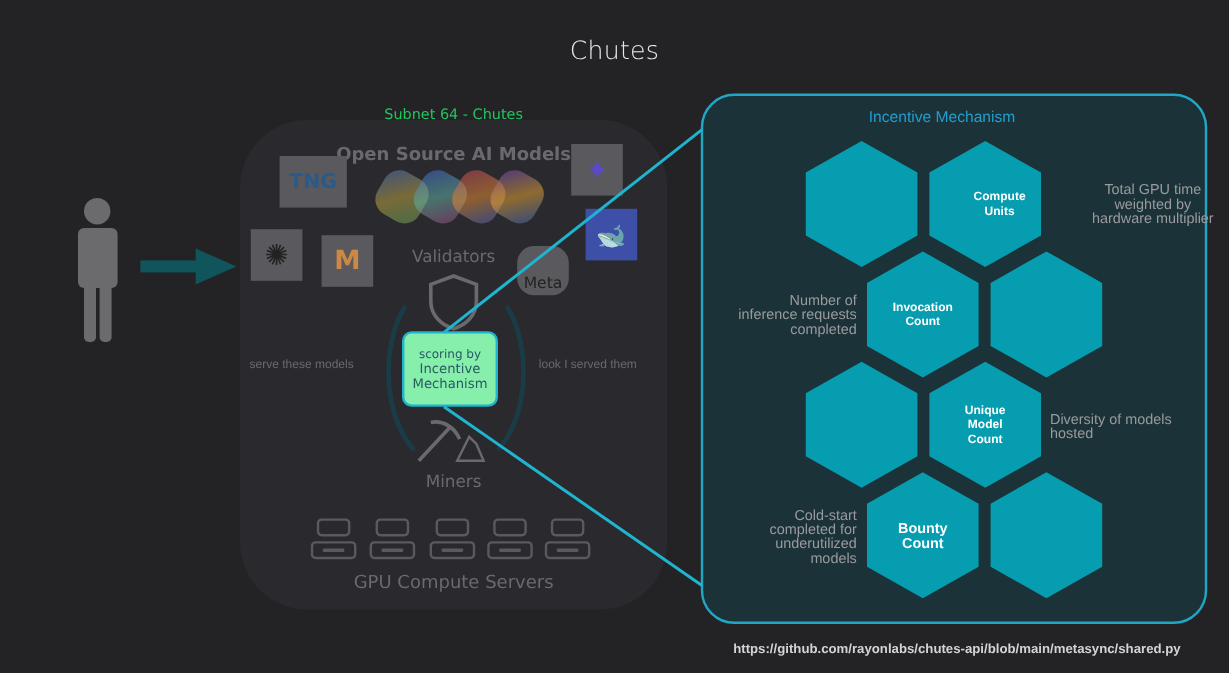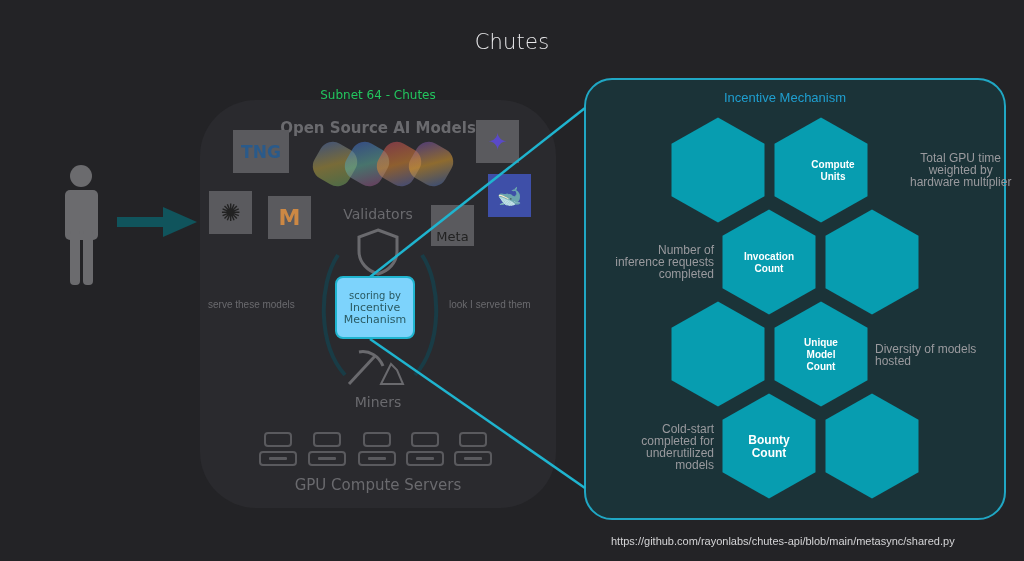--- a/index.html
+++ b/index.html
@@ -10,33 +10,33 @@
   .subnet-label{left:260px;width:236px;top:88px;text-align:center;color:#22c55e;font-size:12px;}
   .subnet-panel{left:200px;top:100px;width:356px;height:408px;background:#2a2a2e;border-radius:56px;}
   .osm-title{left:260px;width:236px;top:119px;text-align:center;color:#6a6a6e;font-size:15px;font-weight:bold;}
   .logo{background:#5a5a5e;display:flex;align-items:center;justify-content:center;}
   .blob-row{left:313px;top:143px;width:140px;height:42px;}
   .blob{position:absolute;width:40px;height:40px;border-radius:14px;transform:rotate(30deg);opacity:0.55;}
   .validators{left:310px;width:136px;top:206px;text-align:center;color:#6a6a6e;font-size:14px;}
   .miners{left:310px;width:136px;top:394px;text-align:center;color:#6a6a6e;font-size:14px;}
   .serve{left:208px;top:299px;color:#6a6a6e;font-size:10px;font-family:"Liberation Sans",sans-serif;}
   .served{left:449px;top:299px;color:#6a6a6e;font-size:10px;font-family:"Liberation Sans",sans-serif;}
-  .scoring{left:335px;top:276px;width:80px;height:63px;border:2px solid #1fb4cf;border-radius:8px;background:#7dd3fc;color:#2a5a62;font-size:10px;text-align:center;display:flex;flex-direction:column;justify-content:center;line-height:12px;box-sizing:border-box;}
+  .scoring{left:335px;top:276px;width:80px;height:63px;border:2px solid #1fb4cf;border-radius:8px;background:#86efac;color:#2a5a62;font-size:10px;text-align:center;display:flex;flex-direction:column;justify-content:center;line-height:12px;box-sizing:border-box;}
   .gpu-label{left:260px;width:236px;top:476px;text-align:center;color:#6a6a6e;font-size:15px;}
   .server{position:absolute;width:38px;}
   .server .top{width:24px;height:11px;border:2px solid #5a5a5e;border-radius:4px;margin:0 auto 4px auto;}
   .server .bot{width:34px;height:11px;border:2px solid #5a5a5e;border-radius:4px;margin:0 auto;position:relative;}
   .server .bot:after{content:"";position:absolute;left:8px;top:4px;width:18px;height:3px;background:#5a5a5e;border-radius:1px;}
   
   .incentive-panel{left:584px;top:78px;width:422px;height:442px;border:2px solid #20a7c4;border-radius:28px;background:#1b3338;box-sizing:border-box;}
   .incentive-title{left:584px;width:402px;top:90px;text-align:center;color:#1f9fd0;font-size:13px;font-weight:normal;font-family:"Liberation Sans",sans-serif;}
   .hex-svg{left:0;top:0;width:1024px;height:561px;}
   .hex-label{position:absolute;width:90px;text-align:center;color:#ffffff;font-weight:bold;font-family:"Liberation Sans",sans-serif;font-size:10px;line-height:12px;}
   .desc{position:absolute;color:#9a9a9e;font-size:12px;line-height:12px;font-family:"Liberation Sans",sans-serif;}
-  .url{left:611px;top:535px;color:#d4d4d6;font-size:11px;font-family:"Liberation Sans",sans-serif;}
+  .url{left:611px;top:535px;color:#d4d4d6;font-size:11px;font-family:"Liberation Sans",sans-serif;font-weight:bold;}
 </style>
 </head>
 <body>
 
 <div class="abs title">Chutes</div>
 
 <svg class="abs" style="left:50px;top:150px;" width="150" height="140">
   <circle cx="31" cy="26" r="11" fill="#6b6b6e"></circle>
   <rect x="15" y="40" width="33" height="50" rx="5" fill="#6b6b6e"></rect>
   <rect x="20" y="80" width="10" height="55" rx="4" fill="#6b6b6e"></rect>
@@ -49,21 +49,21 @@
 
 <div class="abs subnet-label">Subnet 64 - Chutes</div>
 <div class="abs subnet-panel"></div>
 <div class="abs osm-title">Open Source AI Models</div>
 
 <div class="abs logo" style="left:233px;top:130px;width:56px;height:43px;color:#2a5a8a;font-weight:bold;font-size:17px;">TNG</div>
 <div class="abs logo" style="left:209px;top:191px;width:43px;height:43px;color:#222;font-size:24px;">✺</div>
 <div class="abs logo" style="left:268px;top:196px;width:43px;height:43px;color:#c84;font-weight:bold;font-size:22px;">M</div>
 <div class="abs logo" style="left:476px;top:120px;width:43px;height:43px;color:#5a4ac8;font-size:24px;">✦</div>
 <div class="abs logo" style="left:488px;top:174px;width:43px;height:43px;background:#3e4fa8;color:#ccd;font-size:20px;">🐋</div>
-<div class="abs logo" style="left:431px;top:205px;width:43px;height:41px;color:#222;font-size:13px;align-items:flex-end;padding-bottom:2px;box-sizing:border-box;">Meta</div>
+<div class="abs logo" style="left:431px;top:205px;width:43px;height:41px;color:#222;font-size:13px;align-items:flex-end;padding-bottom:2px;box-sizing:border-box;border-radius:14px;">Meta</div>
 
 <div class="abs blob-row">
   <div class="blob" style="left:2px;top:1px;background:linear-gradient(135deg,#4a6fbf,#b8a040,#5fa060);"></div>
   <div class="blob" style="left:34px;top:1px;background:linear-gradient(135deg,#3a5fcf,#60b0a0,#a04080);"></div>
   <div class="blob" style="left:66px;top:1px;background:linear-gradient(135deg,#c04060,#e08a30,#4060c0);"></div>
   <div class="blob" style="left:98px;top:1px;background:linear-gradient(135deg,#6040c0,#e0a030,#3060c0);"></div>
 </div>
 
 <div class="abs validators">Validators</div>
 <svg class="abs" style="left:355px;top:227px;" width="46" height="50">

